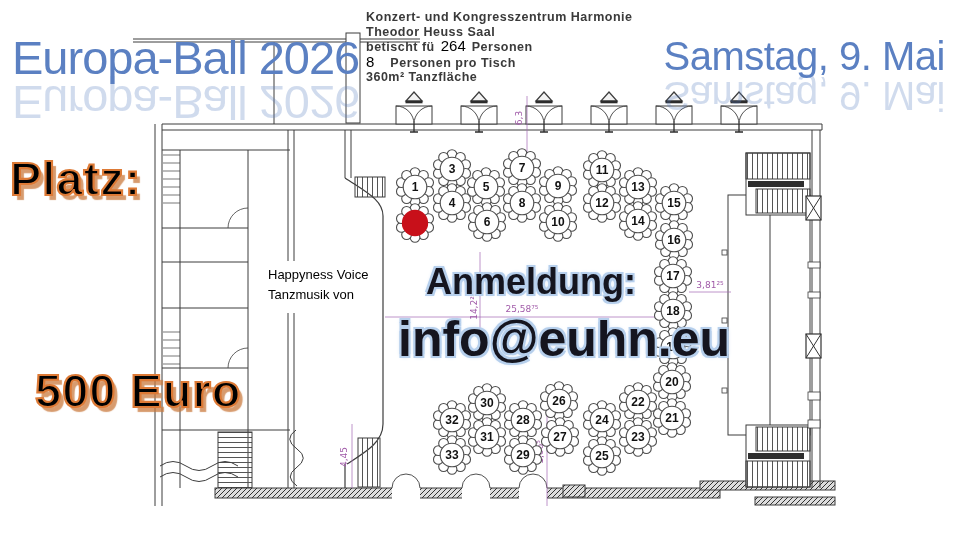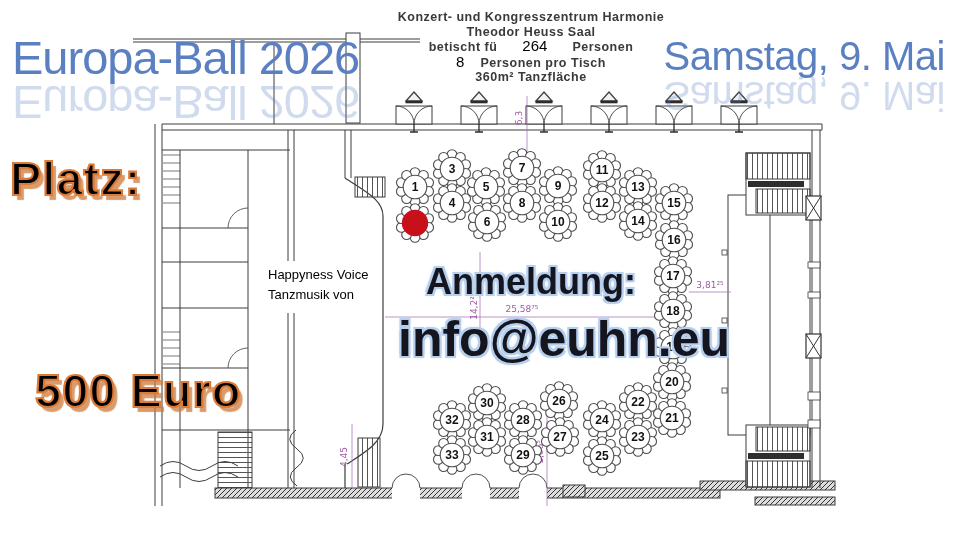--- a/index.html
+++ b/index.html
@@ -26,24 +26,24 @@
   .wordart-orange{position:absolute;left:10px;line-height:1;white-space:nowrap;
                   font-size:47px;font-weight:700;letter-spacing:1px;color:#000000;
                   -webkit-text-stroke:2.2px var(--price-orange,#dd7a36);
                   text-shadow:4px 5px 1px rgba(201,122,62,.75);}
   .price-seat-label{top:155px;}
   .price-seat-value{top:212px;}
   .price-table-label{top:300px;}
   .price-table-value{top:367px;margin-left:25px;}
 
   
-  .venue{position:absolute;left:366px;top:10px;width:330px;text-align:center;
+  .venue{position:absolute;left:366px;top:10px;width:330px;text-align:left;
          font-size:12.5px;font-weight:700;color:#3a3a3a;letter-spacing:.5px;
          line-height:14.5px;}
-  .venue .num{font-size:15px;font-weight:400;letter-spacing:0;color:#000;margin:0 25px;}
+  .venue .num{font-size:15px;font-weight:400;letter-spacing:0;color:#000;margin:0 6px;}
   .venue .num8{margin:0 16px 0 0;}
 
   
   .music{position:absolute;left:262px;top:261px;width:120px;height:52px;background:#fff;
          font-size:13px;color:#000;line-height:20px;padding:4px 0 0 6px;box-sizing:border-box;}
 
   
   .reg{position:absolute;left:398px;width:266px;text-align:center;line-height:1;
        font-weight:700;color:#15151f;white-space:nowrap;
        text-shadow:-2px -2px 0 #b6cfec,2px -2px 0 #b6cfec,-2px 2px 0 #b6cfec,

